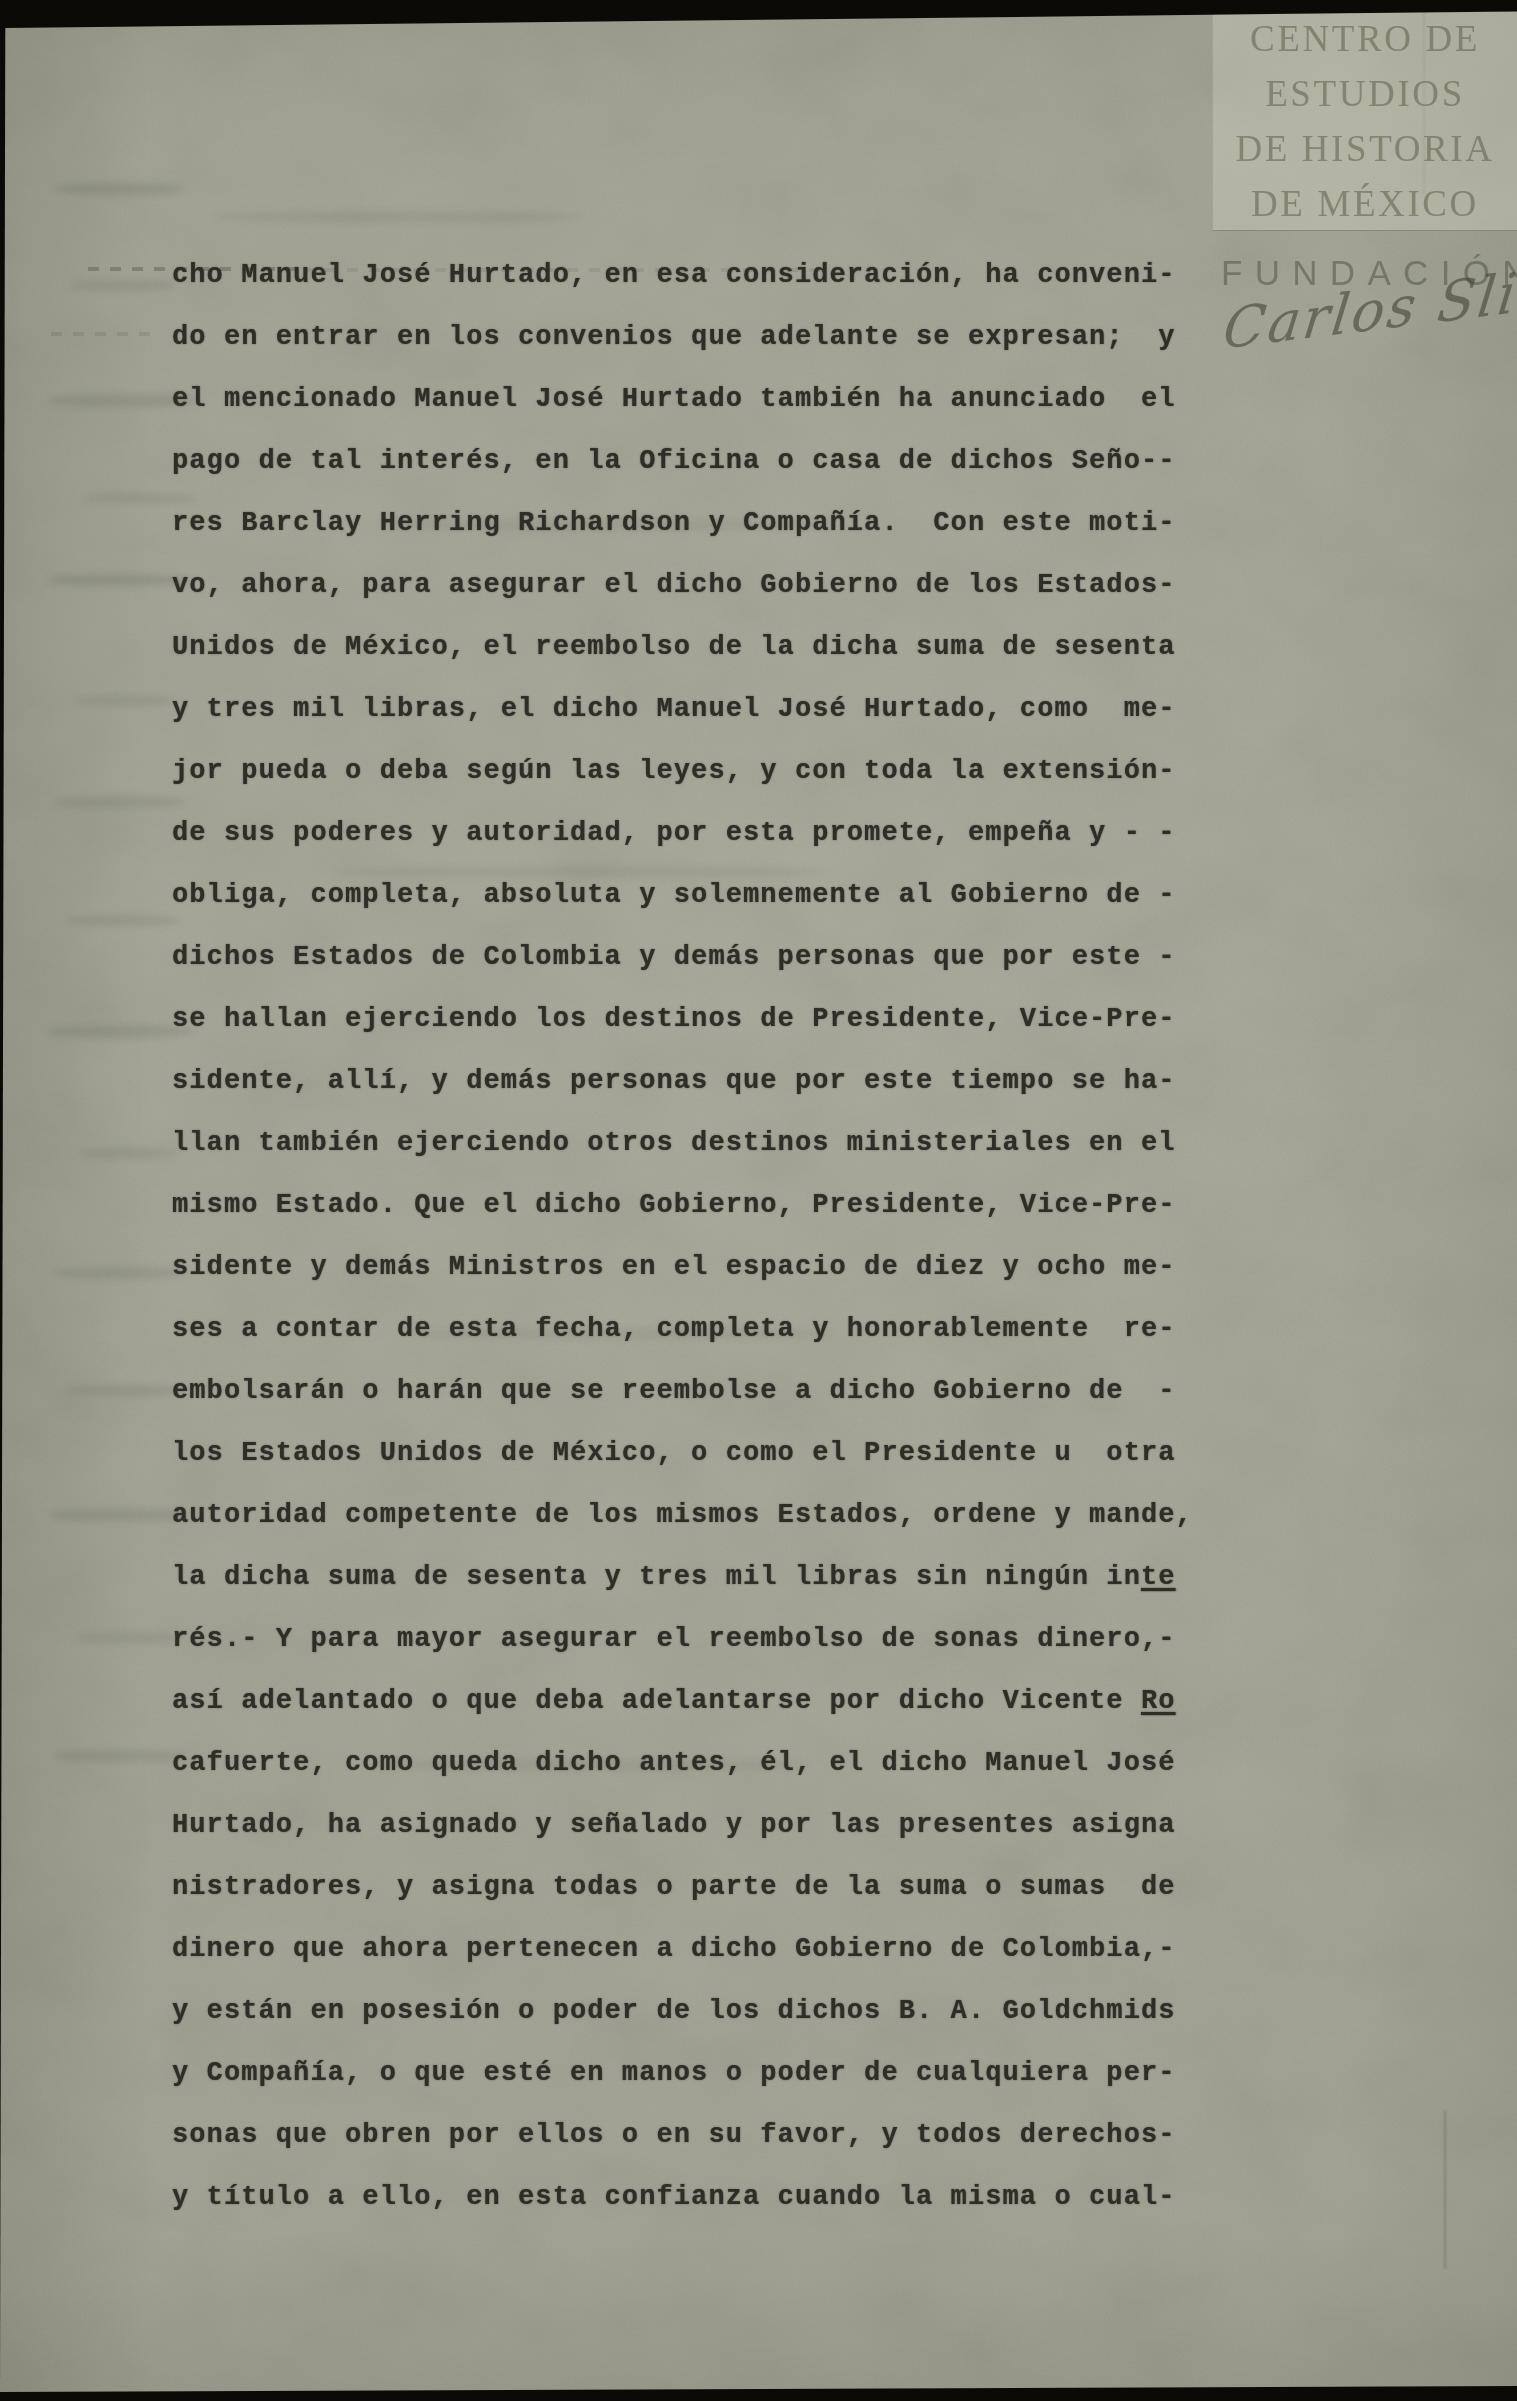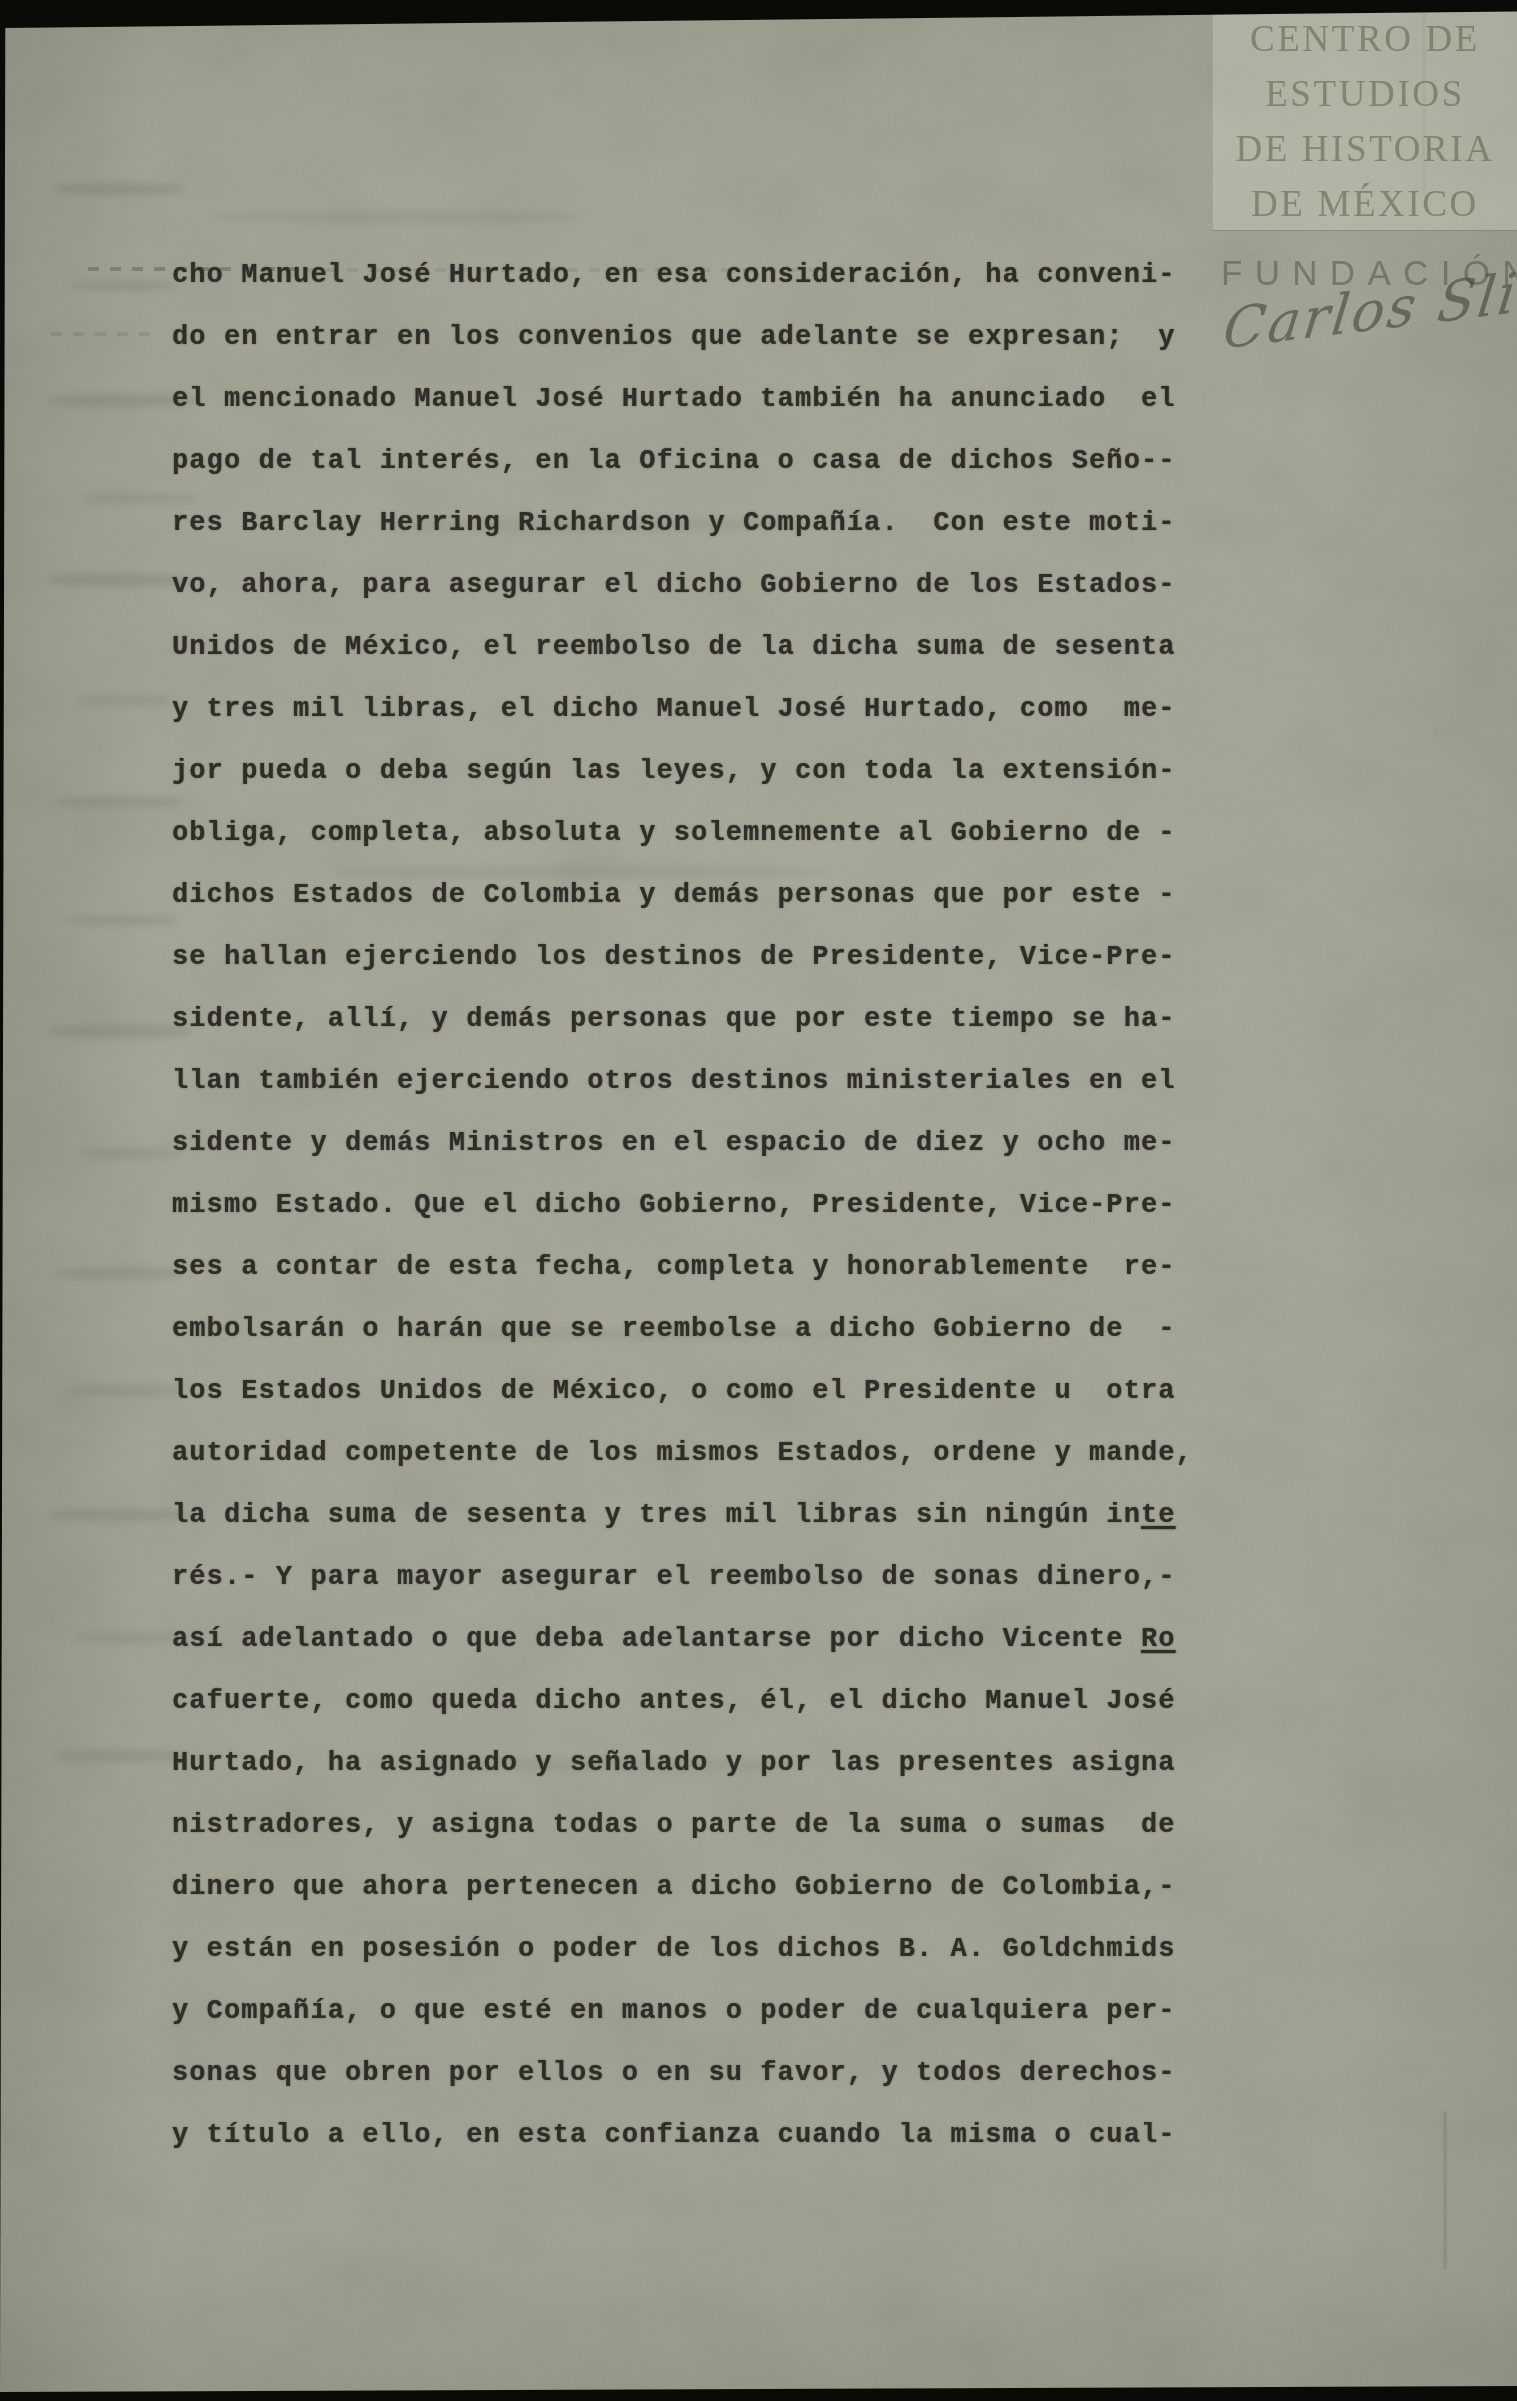--- a/index.html
+++ b/index.html
@@ -116,27 +116,28 @@
     <div class="doc-text">
         <div class="line">cho Manuel José Hurtado, en esa consideración, ha conveni-</div>
         <div class="line">do en entrar en los convenios que adelante se expresan;  y</div>
         <div class="line">el mencionado Manuel José Hurtado también ha anunciado  el</div>
         <div class="line">pago de tal interés, en la Oficina o casa de dichos Seño--</div>
         <div class="line">res Barclay Herring Richardson y Compañía.  Con este moti-</div>
         <div class="line">vo, ahora, para asegurar el dicho Gobierno de los Estados-</div>
         <div class="line">Unidos de México, el reembolso de la dicha suma de sesenta</div>
         <div class="line">y tres mil libras, el dicho Manuel José Hurtado, como  me-</div>
         <div class="line">jor pueda o deba según las leyes, y con toda la extensión-</div>
+        <div class="line">de sus poderes y autoridad, por esta promete, empeña y - -</div>
         <div class="line">obliga, completa, absoluta y solemnemente al Gobierno de -</div>
         <div class="line">dichos Estados de Colombia y demás personas que por este -</div>
         <div class="line">se hallan ejerciendo los destinos de Presidente, Vice-Pre-</div>
         <div class="line">sidente, allí, y demás personas que por este tiempo se ha-</div>
         <div class="line">llan también ejerciendo otros destinos ministeriales en el</div>
+        <div class="line">mismo Estado. Que el dicho Gobierno, Presidente, Vice-Pre-</div>
         <div class="line">sidente y demás Ministros en el espacio de diez y ocho me-</div>
-        <div class="line">mismo Estado. Que el dicho Gobierno, Presidente, Vice-Pre-</div>
         <div class="line">ses a contar de esta fecha, completa y honorablemente  re-</div>
         <div class="line">embolsarán o harán que se reembolse a dicho Gobierno de  -</div>
         <div class="line">los Estados Unidos de México, o como el Presidente u  otra</div>
         <div class="line">autoridad competente de los mismos Estados, ordene y mande,</div>
         <div class="line">la dicha suma de sesenta y tres mil libras sin ningún in<span class="u">te</span></div>
         <div class="line">rés.- Y para mayor asegurar el reembolso de sonas dinero,-</div>
         <div class="line">así adelantado o que deba adelantarse por dicho Vicente <span class="u">Ro</span></div>
         <div class="line">cafuerte, como queda dicho antes, él, el dicho Manuel José</div>
         <div class="line">Hurtado, ha asignado y señalado y por las presentes asigna</div>
         <div class="line">nistradores, y asigna todas o parte de la suma o sumas  de</div>

